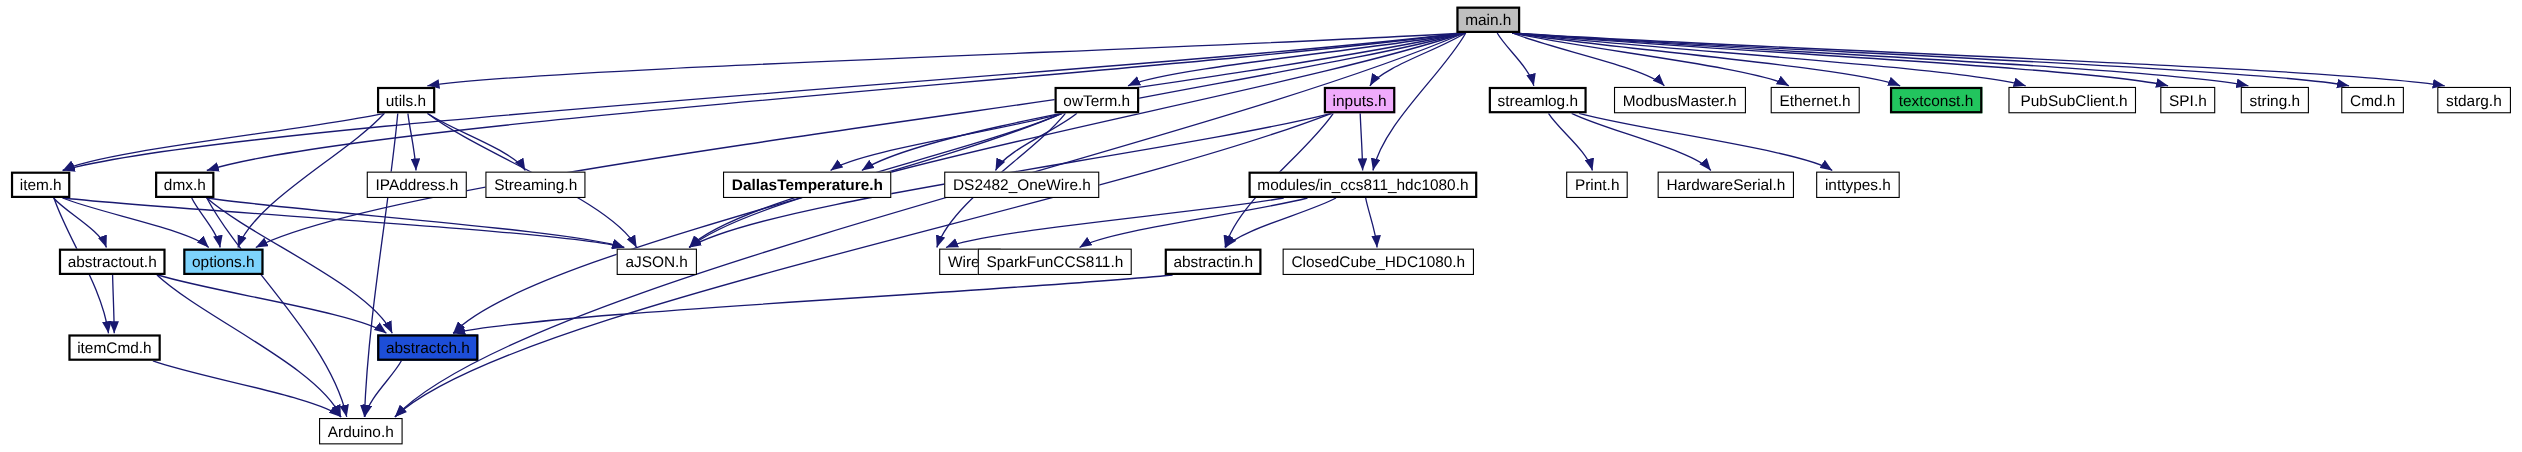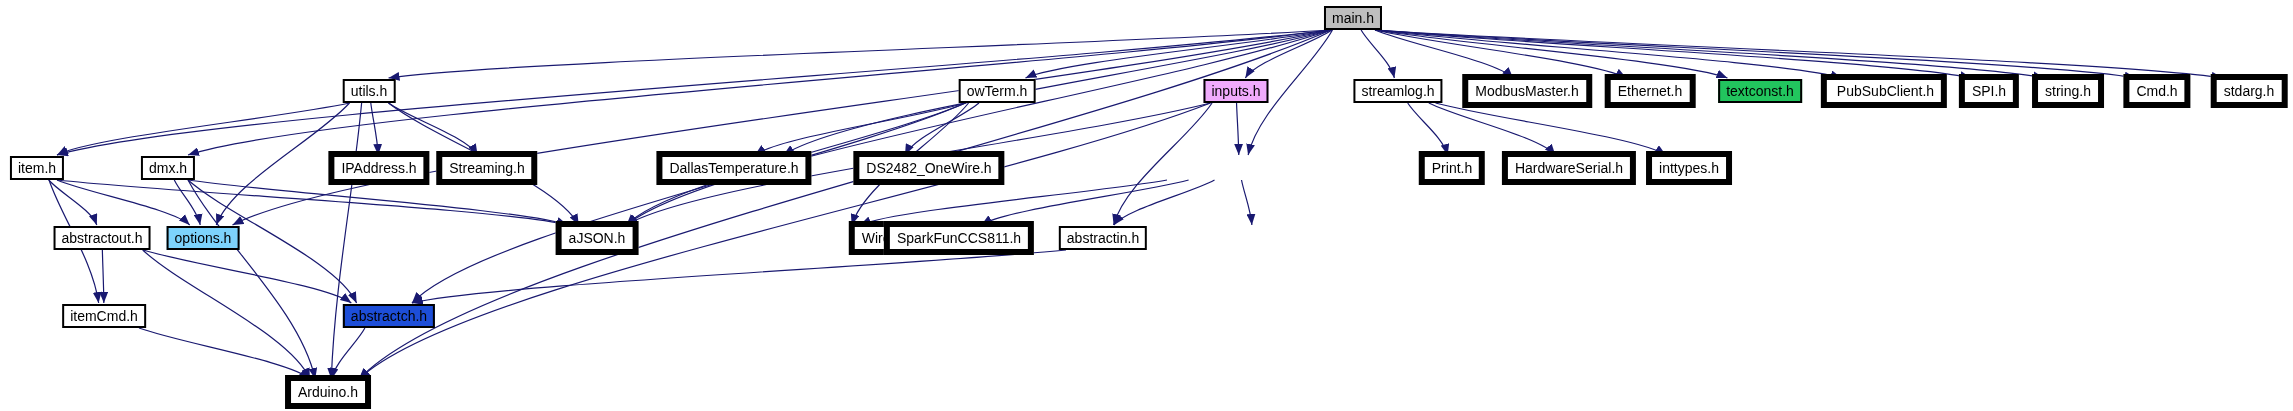--- a/index.html
+++ b/index.html
@@ -24,21 +24,21 @@
     position: absolute;
     left: 0;
     top: 0;
     width: 100%;
     height: 100%;
     pointer-events: none;
   }
   .node {
     position: absolute;
     transform: translate(-50%, -50%);
-    border: 6px solid #d946ef;
+    border: 1px solid #d946ef;
     background: #ffffff;
     color: #000000;
     font-size: 14px;
     line-height: 14px;
     padding: 4px 7px;
     white-space: nowrap;
     pointer-events: auto;
     cursor: pointer;
   }
   .node.bold {
@@ -132,28 +132,30 @@
       <div class="node bold" style="left: 1760px; top: 91px; border-color: rgb(0, 0, 0); background: #22c55e;">textconst.h</div>
       <div class="node" style="left: 1884px; top: 91px; border-color: rgb(0, 0, 0); background: rgb(255, 255, 255); padding-left: 10px;">PubSubClient.h</div>
       <div class="node" style="left: 1989px; top: 91px; border-color: rgb(0, 0, 0); background: rgb(255, 255, 255);">SPI.h</div>
       <div class="node" style="left: 2068px; top: 91px; border-color: rgb(0, 0, 0); background: rgb(255, 255, 255);">string.h</div>
       <div class="node" style="left: 2157px; top: 91px; border-color: rgb(0, 0, 0); background: rgb(255, 255, 255);">Cmd.h</div>
       <div class="node" style="left: 2249px; top: 91px; border-color: rgb(0, 0, 0); background: rgb(255, 255, 255);">stdarg.h</div>
       <div class="node bold" style="left: 37px; top: 168px; border-color: rgb(0, 0, 0); background: rgb(255, 255, 255);">item.h</div>
       <div class="node bold" style="left: 168px; top: 168px; border-color: rgb(0, 0, 0); background: rgb(255, 255, 255);">dmx.h</div>
       <div class="node" style="left: 379px; top: 168px; border-color: rgb(0, 0, 0); background: rgb(255, 255, 255);">IPAddress.h</div>
       <div class="node" style="left: 487px; top: 168px; border-color: rgb(0, 0, 0); background: rgb(255, 255, 255);">Streaming.h</div>
-      <div class="node" style="left: 734px; top: 168px; border-color: rgb(0, 0, 0); background: rgb(255, 255, 255);">DallasTemperature.h</div>
+      <div class="node" style="left: 734px; top: 168px; border-color: rgb(0, 0, 0); background: rgb(255, 255, 255); font-weight: bold;">DallasTemperature.h</div>
       <div class="node" style="left: 897px; top: 168px; border-color: rgb(0, 0, 0); background: rgb(255, 255, 255); margin-left: 32px;">DS2482_OneWire.h</div>
+      <div class="node bold" style="left: 1239px; top: 168px; border-color: rgb(0, 0, 0); background: rgb(255, 255, 255);">modules/in_ccs811_hdc1080.h</div>
       <div class="node" style="left: 1452px; top: 168px; border-color: rgb(0, 0, 0); background: rgb(255, 255, 255);">Print.h</div>
       <div class="node" style="left: 1569px; top: 168px; border-color: rgb(0, 0, 0); background: rgb(255, 255, 255);">HardwareSerial.h</div>
       <div class="node" style="left: 1689px; top: 168px; border-color: rgb(0, 0, 0); background: rgb(255, 255, 255);">inttypes.h</div>
       <div class="node bold" style="left: 102px; top: 238px; border-color: rgb(0, 0, 0); background: rgb(255, 255, 255);">abstractout.h</div>
       <div class="node bold" style="left: 203px; top: 238px; border-color: rgb(0, 0, 0); background: #7dd3fc;">options.h</div>
       <div class="node" style="left: 597px; top: 238px; border-color: rgb(0, 0, 0); background: rgb(255, 255, 255);">aJSON.h</div>
       <div class="node" style="left: 882px; top: 238px; border-color: rgb(0, 0, 0); background: rgb(255, 255, 255);">Wire.h</div>
       <div class="node" style="left: 959px; top: 238px; border-color: rgb(0, 0, 0); background: rgb(255, 255, 255);">SparkFunCCS811.h</div>
       <div class="node bold" style="left: 1103px; top: 238px; border-color: rgb(0, 0, 0); background: rgb(255, 255, 255);">abstractin.h</div>
+      <div class="node" style="left: 1253px; top: 238px; border-color: rgb(0, 0, 0); background: rgb(255, 255, 255);">ClosedCube_HDC1080.h</div>
       <div class="node bold" style="left: 104px; top: 316px; border-color: rgb(0, 0, 0); background: rgb(255, 255, 255);">itemCmd.h</div>
       <div class="node bold" style="left: 389px; top: 316px; border-color: rgb(0, 0, 0); background: #1d4ed8;">abstractch.h</div>
       <div class="node" style="left: 328px; top: 392px; border-color: rgb(0, 0, 0); background: rgb(255, 255, 255);">Arduino.h</div>
     </div>
 </div>
 
 </body></html>

